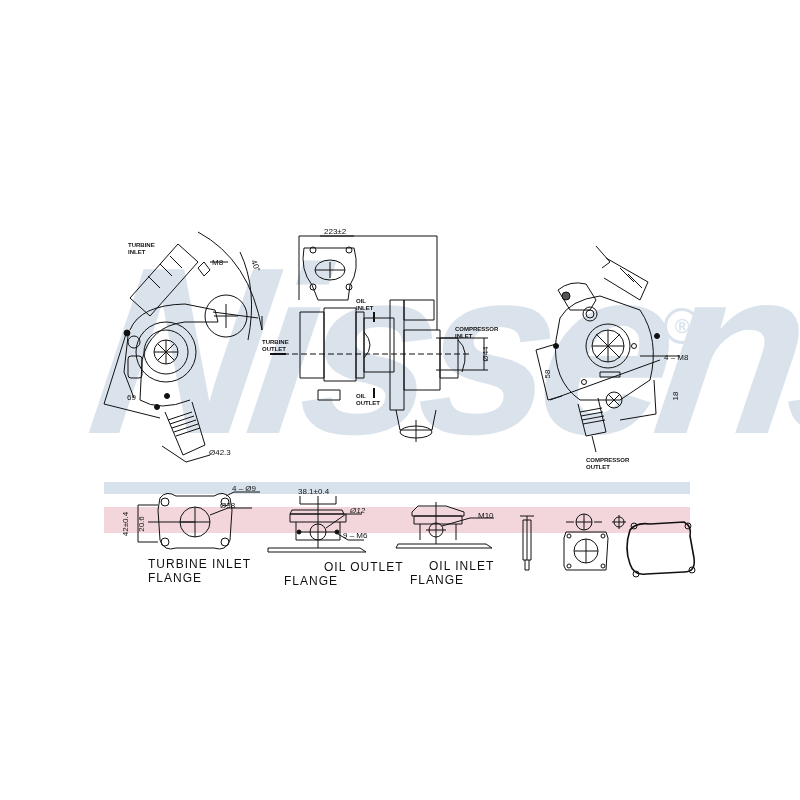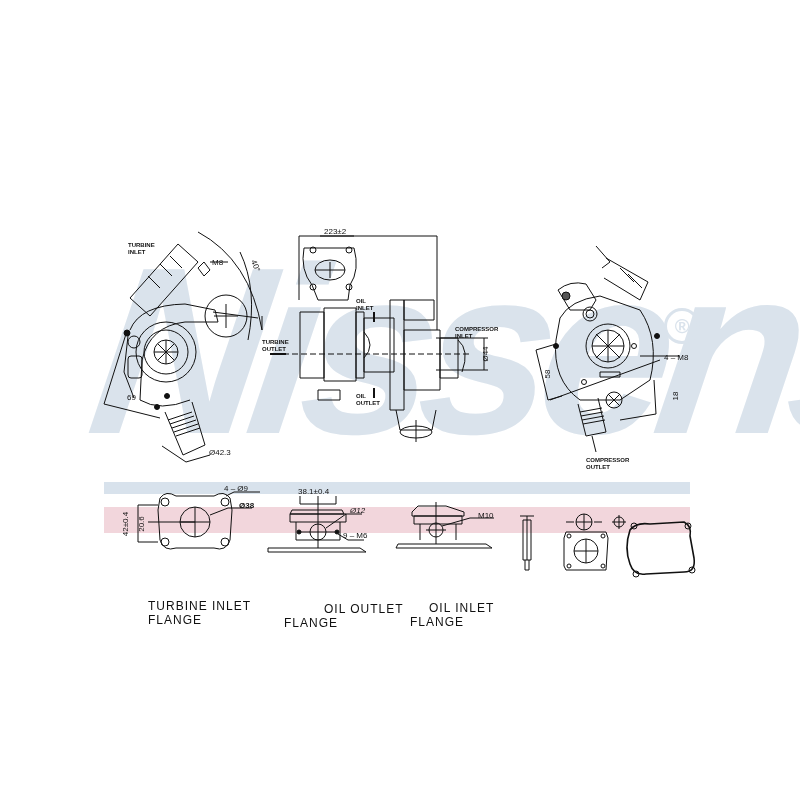--- a/index.html
+++ b/index.html
@@ -9,21 +9,21 @@
   .wm-text { position: absolute; left: 96px; top: 232px; font-family: "Liberation Sans", sans-serif;
              font-weight: bold; font-style: italic; font-size: 238px; letter-spacing: -14px;
              color: #dae3ec; line-height: 1; transform: skewX(-8deg); white-space: nowrap; }
   .wm-reg { position: absolute; left: 664px; top: 308px; width: 30px; height: 30px; border: 3px solid #dae3ec;
             border-radius: 50%; color: #dae3ec; font-size: 20px; font-weight: bold; text-align: center; line-height: 30px; }
   .band-blue { position: absolute; left: 104px; top: 482px; width: 586px; height: 12px; background: #d8e2ec; }
   .band-red  { position: absolute; left: 104px; top: 507px; width: 586px; height: 26px; background: #f2d6dc; }
   .lbl { position: absolute; font-family: "Liberation Sans", sans-serif; color: #111; white-space: nowrap; line-height: 1; }
   .tiny { font-size: 6px; font-weight: bold; }
   .small { font-size: 8px; }
-  .cap { font-size: 12px; letter-spacing: 1px; margin-top: 42px; }
+  .cap { font-size: 12px; letter-spacing: 1px; }
   svg { position: absolute; left: 0; top: 0; }
   svg * { vector-effect: non-scaling-stroke; }
 </style>
 </head>
 <body>
 
 <div class="layer">
   <div class="wm-text">Nissens</div>
   <div class="wm-reg">®</div>
 </div>
@@ -203,22 +203,22 @@
 <div class="lbl tiny" style="left:455px;top:326px;">COMPRESSOR</div>
 <div class="lbl tiny" style="left:455px;top:333px;">INLET</div>
 <div class="lbl small" style="left:478px;top:350px;transform:rotate(-90deg);">Ø44</div>
 
 <div class="lbl small" style="left:664px;top:354px;">4 – M8</div>
 <div class="lbl small" style="left:544px;top:370px;transform:rotate(-90deg);">58</div>
 <div class="lbl small" style="left:672px;top:392px;transform:rotate(-90deg);">18</div>
 <div class="lbl tiny" style="left:586px;top:457px;">COMPRESSOR</div>
 <div class="lbl tiny" style="left:586px;top:464px;">OUTLET</div>
 
-<div class="lbl small" style="left:224px;top:485px;">4 – Ø9</div>
-<div class="lbl small" style="left:239px;top:502px;font-weight:bold;">Ø38</div>
+<div class="lbl small" style="left:232px;top:485px;">4 – Ø9</div>
+<div class="lbl small" style="left:220px;top:502px;">Ø38</div>
 <div class="lbl small" style="left:114px;top:520px;transform:rotate(-90deg);">42±0.4</div>
 <div class="lbl small" style="left:134px;top:520px;transform:rotate(-90deg);">20.6</div>
 <div class="lbl cap" style="left:148px;top:558px;">TURBINE  INLET</div>
 <div class="lbl cap" style="left:148px;top:572px;">FLANGE</div>
 
 <div class="lbl small" style="left:298px;top:488px;">38.1±0.4</div>
 <div class="lbl small" style="left:350px;top:507px;font-style:italic;">Ø12</div>
 <div class="lbl small" style="left:343px;top:532px;">9 – M6</div>
 <div class="lbl cap" style="left:284px;top:561px;padding-left:40px;">OIL  OUTLET</div>
 <div class="lbl cap" style="left:284px;top:575px;">FLANGE</div>

